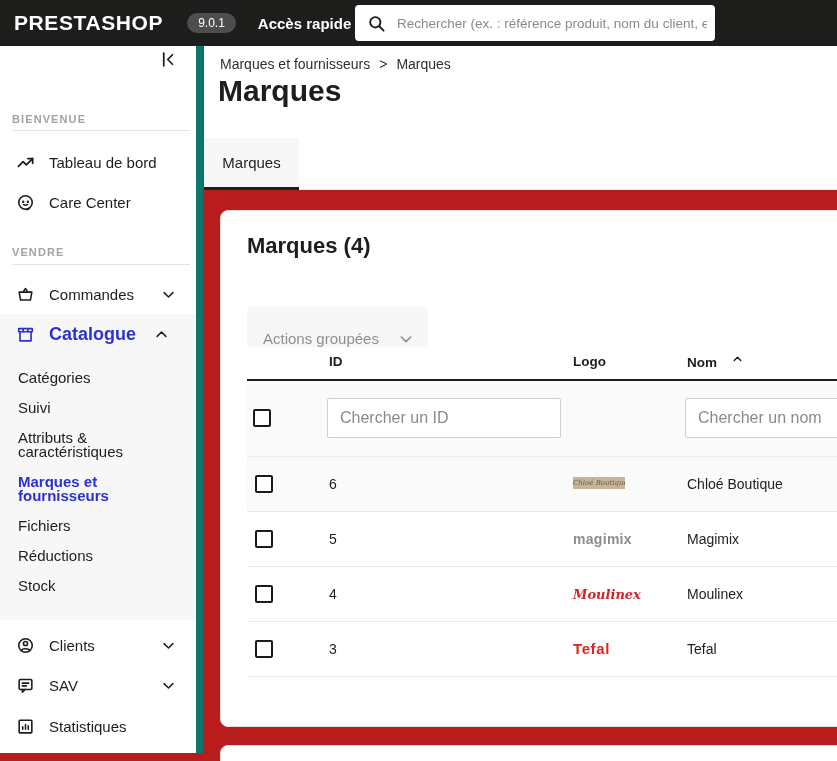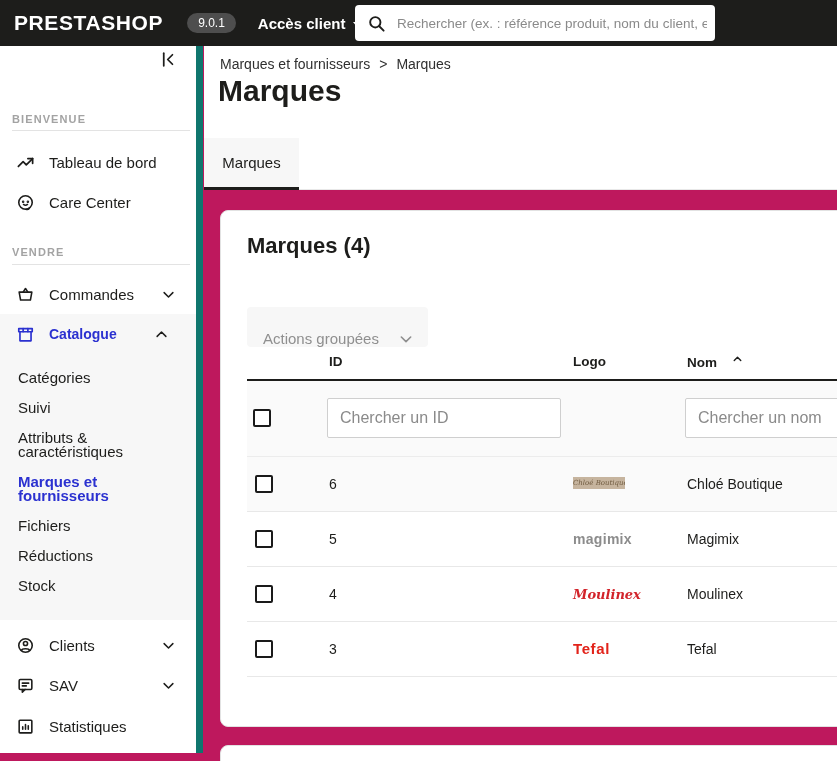--- a/index.html
+++ b/index.html
@@ -1,19 +1,19 @@
 <!DOCTYPE html>
 <html><head>
 <meta charset="utf-8">
 <style>
   * { margin:0; padding:0; box-sizing:border-box; }
   html,body { width:837px; height:761px; overflow:hidden; }
   #app {
     position:relative; width:837px; height:761px; overflow:hidden;
-    background:#be185d; font-family:"Liberation Sans", sans-serif; color:#1d1d1b;
+    background:#b91c1c; font-family:"Liberation Sans", sans-serif; color:#1d1d1b;
   }
   svg { display:block; }
 
   
   .header { position:absolute; top:0; left:0; width:837px; height:46px; background:#1d1d1b; display:flex; align-items:center; z-index:5; }
   .brand-logo { color:#fff; font-weight:bold; font-size:21px; letter-spacing:.6px; margin-left:14px; }
   .version-badge { margin-left:24px; background:#4e4e4e; color:#fff; font-size:12px; padding:3px 11px; border-radius:11px; }
   .quick-access { margin-left:22px; color:#fff; font-size:15px; font-weight:600; display:flex; align-items:center; gap:8px; cursor:pointer; }
   .caret-down-w { width:0; height:0; border-left:4.5px solid transparent; border-right:4.5px solid transparent; border-top:5px solid #fff; margin-top:2px; }
   .search-box { position:absolute; left:355px; top:5px; width:360px; height:36px; background:#fff; border-radius:4px; display:flex; align-items:center; padding-left:12px; }
@@ -21,21 +21,21 @@
   input::placeholder { color:#8a8a8a; }
 
   
   .sidebar { position:absolute; top:38px; left:0; width:203px; height:715px; background:#fff; border-right:7px solid #0f766e; z-index:4; }
   .collapse-btn { position:absolute; top:12px; right:18px; cursor:pointer; }
   .section-label { position:absolute; left:12px; color:#a3a3a3; font-size:11px; font-weight:bold; letter-spacing:1.1px; }
   .section-rule { position:absolute; left:12px; width:178px; border-top:1px solid #e3e3e3; }
   .nav-item { position:absolute; left:0; width:100%; height:30px; display:flex; align-items:center; padding-left:16px; gap:14px; font-size:15px; color:#1d1d1b; cursor:pointer; }
   .nav-item .chev { position:absolute; right:20px; top:8px; }
   .catalogue-block { position:absolute; top:276px; left:0; width:196px; height:306px; background:#f7f7f7; }
-  .catalogue-row { position:relative; margin-top:6px; height:28px; display:flex; align-items:center; padding-left:16px; gap:14px; font-size:14px; font-weight:bold; color:#2b31d0; cursor:pointer; }
+  .catalogue-row { position:relative; margin-top:6px; height:28px; display:flex; align-items:center; padding-left:16px; gap:14px; font-size:18px; font-weight:bold; color:#2b31d0; cursor:pointer; }
   .catalogue-row .chev { position:absolute; right:27px; top:7px; }
   .submenu { position:absolute; top:49px; left:18px; width:168px; list-style:none; }
   .submenu li { font-size:15px; line-height:14px; padding:8px 0; color:#1d1d1b; cursor:pointer; }
   .submenu li.active { color:#2b31d0; font-weight:bold; }
 
   
   .content-header { position:absolute; left:204px; top:46px; width:633px; height:92px; background:#fff; }
   .breadcrumb { position:absolute; left:16px; top:10px; font-size:14px; color:#2f2f2f; display:flex; gap:9px; align-items:center; }
   .breadcrumb .crumb { cursor:pointer; }
   .page-title { position:absolute; left:14px; top:28px; font-size:30px; font-weight:bold; color:#1d1d1b; }
@@ -72,21 +72,21 @@
 </style>
 </head>
 <body>
 
 <div id="app">
 
   <div class="header">
     <div class="brand-logo">PRESTASHOP</div>
     <div class="version-badge">9.0.1</div>
     <div class="quick-access">
-      <span>Accès client</span>
+      <span>Accès rapide</span>
       <span class="caret-down-w"></span>
     </div>
     <div class="search-box">
       <span>
         <svg width="19" height="19" viewBox="0 0 24 24" fill="none" stroke="#1d1d1b" stroke-width="2.4" stroke-linecap="round">
             <circle cx="10.5" cy="10.5" r="6.5"></circle>
             <line x1="15.5" y1="15.5" x2="21" y2="21"></line>
           </svg>
       </span>
       <input type="text" placeholder="Rechercher (ex. : référence produit, nom du client, etc.)" style="">

